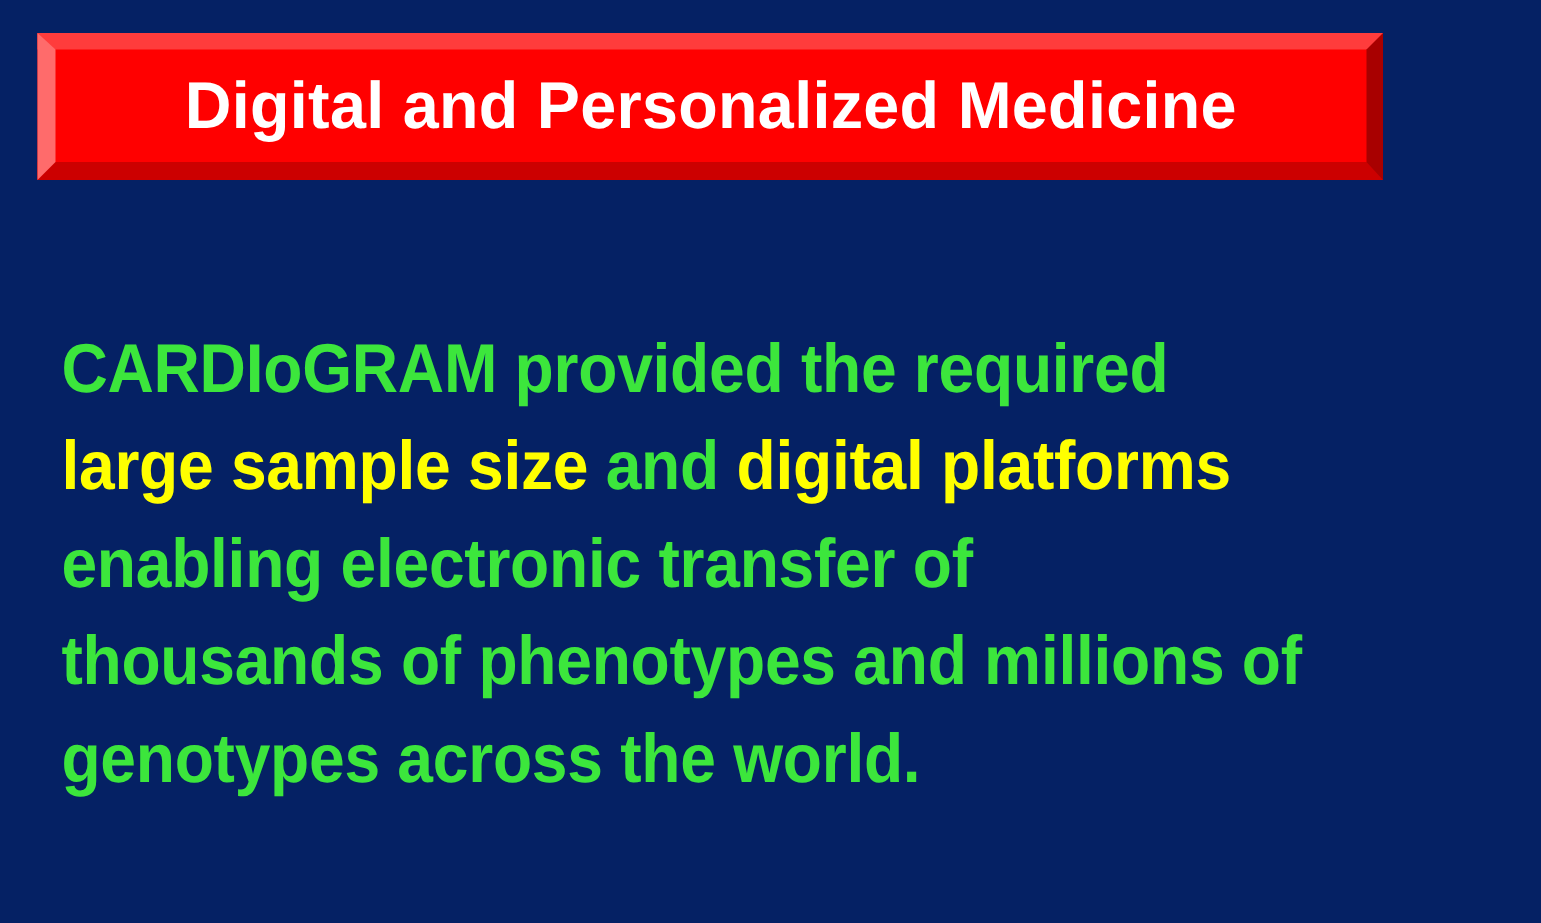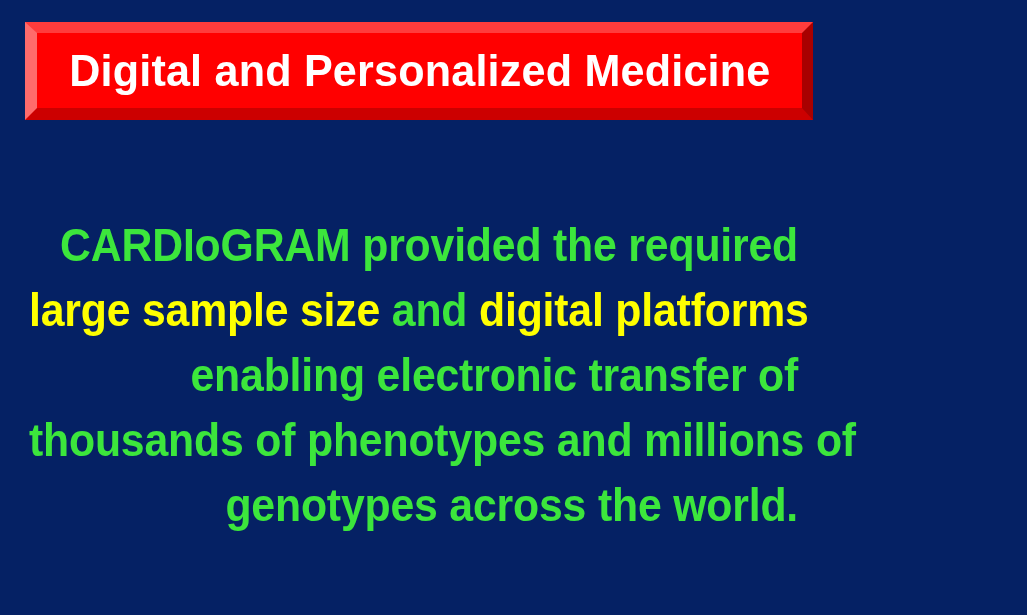--- a/index.html
+++ b/index.html
@@ -19,21 +19,21 @@
     width: 1027px;
     height: 615px;
     background: #052164;
   }
 
   
   #title-banner {
     position: absolute;
     left: 25px;
     top: 22px;
-    width: 788px;
+    width: 897px;
     height: 98px;
     box-sizing: border-box;
     background: #ff0000;
     border-style: solid;
     border-width: 11px 11px 12px 12px;
     border-top-color: #ff3c3c;
     border-left-color: #ff6b6b;
     border-right-color: #a80000;
     border-bottom-color: #cc0000;
     display: flex;
@@ -49,24 +49,24 @@
     line-height: 1;
     letter-spacing: 0.2px;
     white-space: nowrap;
     text-align: center;
     transform: scaleX(0.98);
   }
 
   
   #body-block {
     position: absolute;
-    left: 0;
+    left: 12px;
     top: 213px;
     width: 827px;
-    text-align: right;
+    text-align: left;
   }
 
   .body-line {
     font-family: "Liberation Sans Narrow", "Liberation Sans", sans-serif;
     font-weight: bold;
     font-size: 46px;
     line-height: 65px;
     white-space: nowrap;
     letter-spacing: -0.2px;
     transform: scaleX(0.93);

